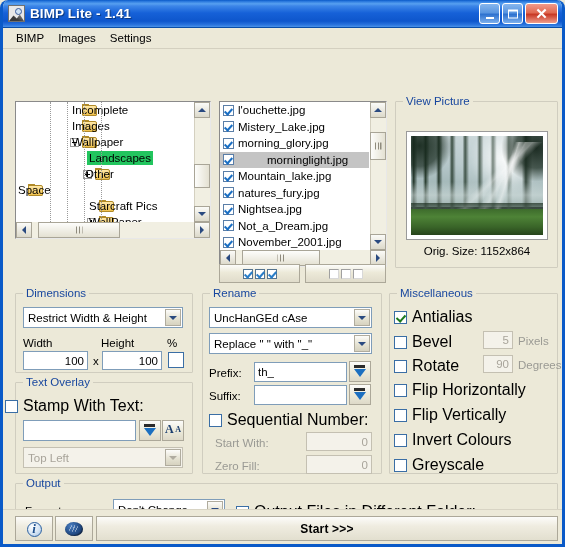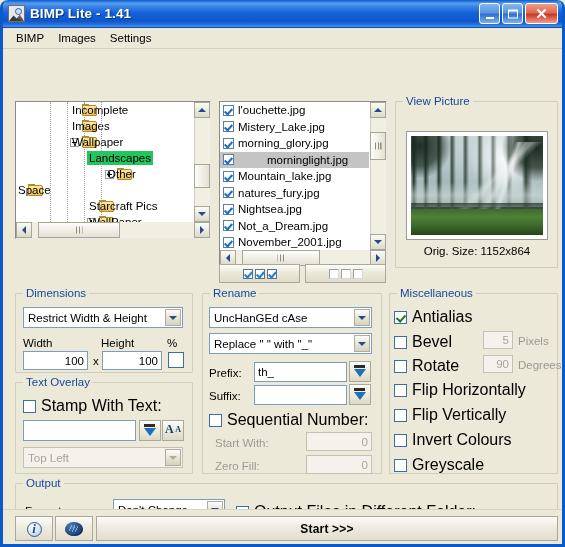--- a/index.html
+++ b/index.html
@@ -690,21 +690,21 @@
               <span class="lbl">Wallpaper</span>
             </div>
             <div class="tree-row selected" style="padding-left: 71px;">
               <span style="width: 12px; flex: 0 0 auto;"></span>
               <span class="folder">
                 <span class="tab"></span>
                 <span class="back"></span>
               </span>
               <span class="lbl">Landscapes</span>
             </div>
-            <div class="tree-row" style="padding-left: 89px;">
+            <div class="tree-row" style="padding-left: 67px;">
               <span class="expander plus"></span>
               <span class="folder">
                 <span class="tab"></span>
                 <span class="back"></span>
               </span>
               <span class="lbl">Other</span>
             </div>
             <div class="tree-row" style="">
               <span style="width: 12px; flex: 0 0 auto;"></span>
               <span class="folder">
@@ -882,21 +882,21 @@
       </div>
       <div class="lbl" style="left:90px; top:306px;">x</div>
       <div class="textbox num" style="left:99px; top:302px; width:60px; height:19px;">
         <span>100</span>
       </div>
       <div style="position:absolute; left:165px; top:303px; width:16px; height:16px; border:1px solid #3a6ea5; background:#fff; box-sizing:border-box;"></div>
 
       <div class="group" style="left:12px; top:333px; width:178px; height:92px;">
         <div class="legend">Text Overlay</div>
       </div>
-      <div class="chk" style="left:20px; top:348px;">
+      <div class="chk" style="left:2px; top:348px;">
         <span class="box"></span>
         <span>Stamp With Text:</span>
       </div>
       <div class="textbox" style="left:20px; top:371px; width:113px; height:21px;">
         <span></span>
       </div>
       <div class="iconbtn" style="left:136px; top:371px; width:22px; height:21px;">
         <span class="glyph-apply">
             <span class="bar"></span>
             <span class="ar"></span>

